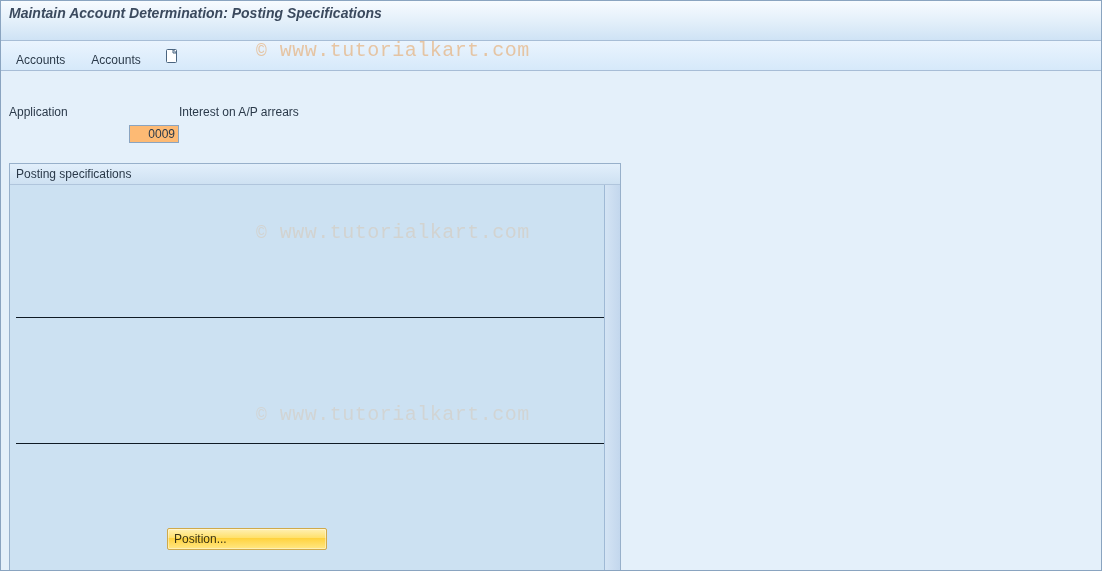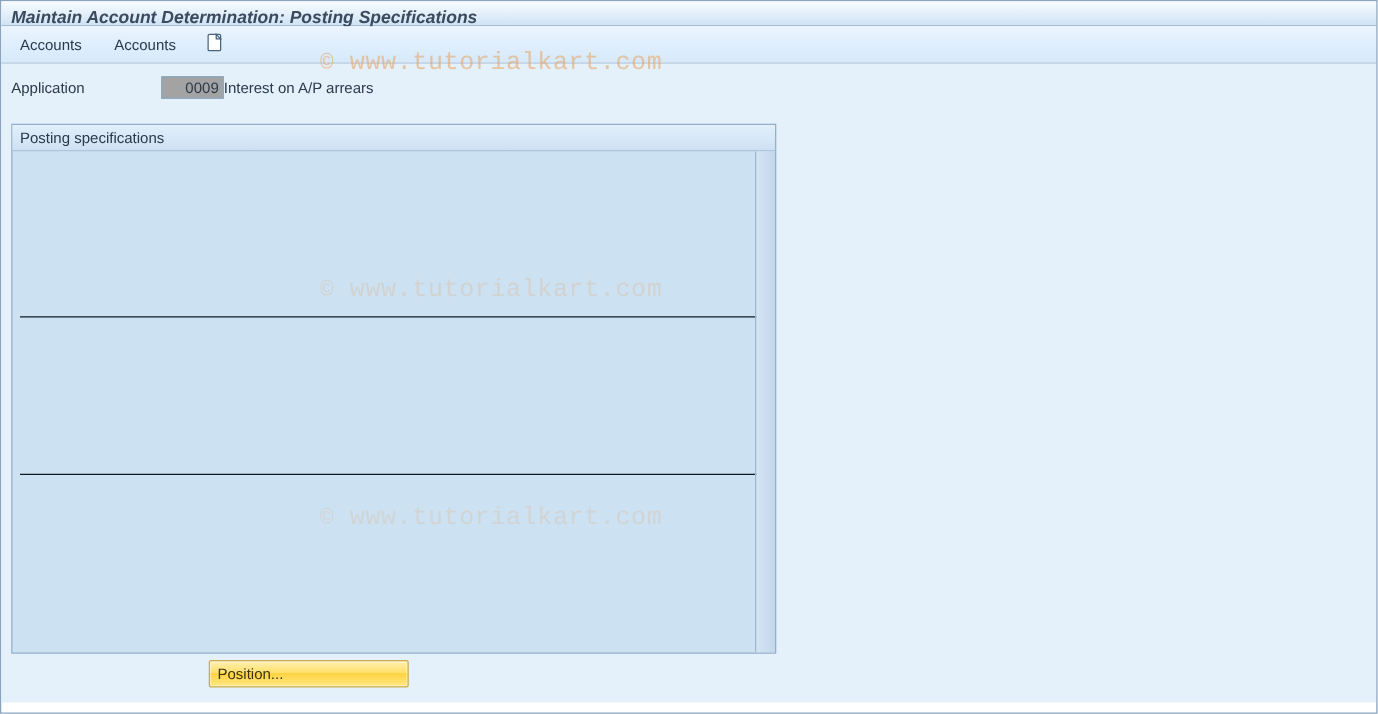--- a/index.html
+++ b/index.html
@@ -15,34 +15,34 @@
       width: 1102px;
       height: 571px;
       border: 1px solid #8aa4c0;
       position: relative;
       overflow: hidden;
     }
     .title-bar {
       background: linear-gradient(to bottom, #f7fbff 0%, #e4f0fa 50%, #cfe3f5 100%);
       border-bottom: 1px solid #a7bdd6;
       padding: 4px 8px 6px 8px;
-      height: 20px;
+      height: 40px;
     }
     .title-bar h1 {
       font-size: 14px;
       font-weight: bold;
       font-style: italic;
       color: #3b4a5e;
     }
     .toolbar {
       background: linear-gradient(to bottom, #eaf4fe 0%, #d6e9fa 100%);
       border-bottom: 1px solid #a7bdd6;
       height: 30px;
       display: flex;
-      align-items: center;
+      align-items: flex-end;
       padding: 0 8px;
       gap: 12px;
       position: relative;
     }
     .toolbar-button {
       background: transparent;
       border: 1px solid transparent;
       font-size: 12px;
       color: #2b3a4a;
       padding: 2px 6px;
@@ -68,28 +68,29 @@
       display: flex;
       align-items: center;
       margin-bottom: 4px;
     }
     .field-label {
       color: #2b3a4a;
       min-width: 120px;
     }
     .field-input {
       border: 1px solid #8aa4c0;
-      background: #a3a3a3;
+      background: #fdba74;
       font-family: inherit;
       font-size: 12px;
       padding: 1px 3px;
       height: 18px;
       width: 50px;
       text-align: right;
       color: #2b3a4a;
+      margin-top: 44px;
     }
     .field-description {
       color: #2b3a4a;
     }
     .group-box {
       border: 1px solid #97b0ca;
       background: #cce1f2;
       margin-top: 20px;
       width: 612px;
       height: 424px;

